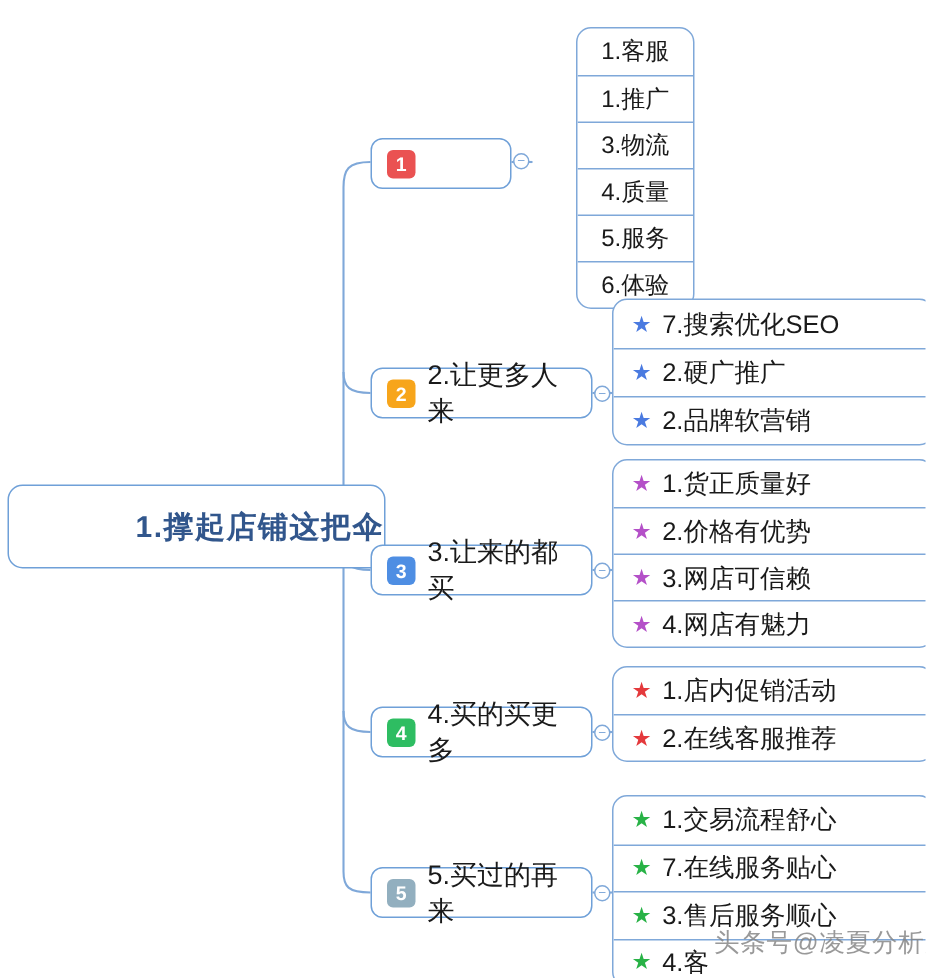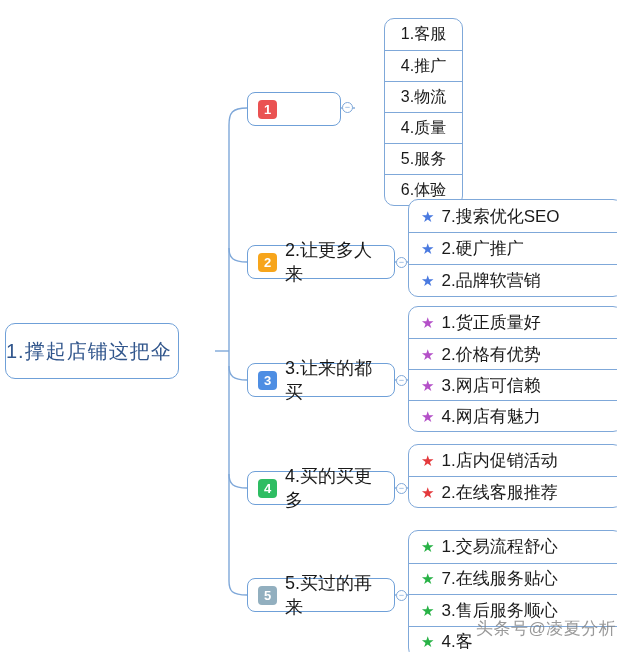--- a/index.html
+++ b/index.html
@@ -8,22 +8,22 @@
     background:#ffffff;
     font-family:"Liberation Sans","DejaVu Sans",sans-serif;
     color:#1a1a1a;
   }
   #connector-svg{position:absolute;left:0;top:0;z-index:0;}
   .node{
     position:absolute;box-sizing:border-box;background:#fff;
     border:1.4px solid #6fa0d8;display:flex;align-items:center;z-index:1;
   }
   .root-node{
-    width:174px;height:56px;left:5px;top:323px;border-radius:10px;
-    justify-content:flex-start;font-size:20px;font-weight:normal;color:#31568c;
+    width:252px;height:56px;left:5px;top:323px;border-radius:10px;
+    justify-content:flex-end;font-size:20px;font-weight:bold;color:#31568c;
     letter-spacing:1px;
   }
   .branch-node{
     height:34px;border-radius:8px;padding:0 10px;gap:8px;font-size:18px;
   }
   .badge{
     width:19px;height:19px;border-radius:4px;flex:0 0 auto;
     display:flex;align-items:center;justify-content:center;
     color:#fff;font-size:13px;font-weight:bold;
   }
@@ -77,21 +77,21 @@
 </div>
 
 <div class="node branch-node" style="left:247px;top:92px;width:94px;">
   <span class="badge" style="background-color: rgb(234, 82, 82);">1</span>
 </div>
 <div class="group g1" style="left:355px;top:18px;width:79px;margin-left:29px;">
   <div class="row">
       <span>1.客服</span>
     </div>
   <div class="row">
-      <span>4.推广</span>
+      <span>1.推广</span>
     </div>
   <div class="row">
       <span>3.物流</span>
     </div>
   <div class="row">
       <span>4.质量</span>
     </div>
   <div class="row">
       <span>5.服务</span>
     </div>

